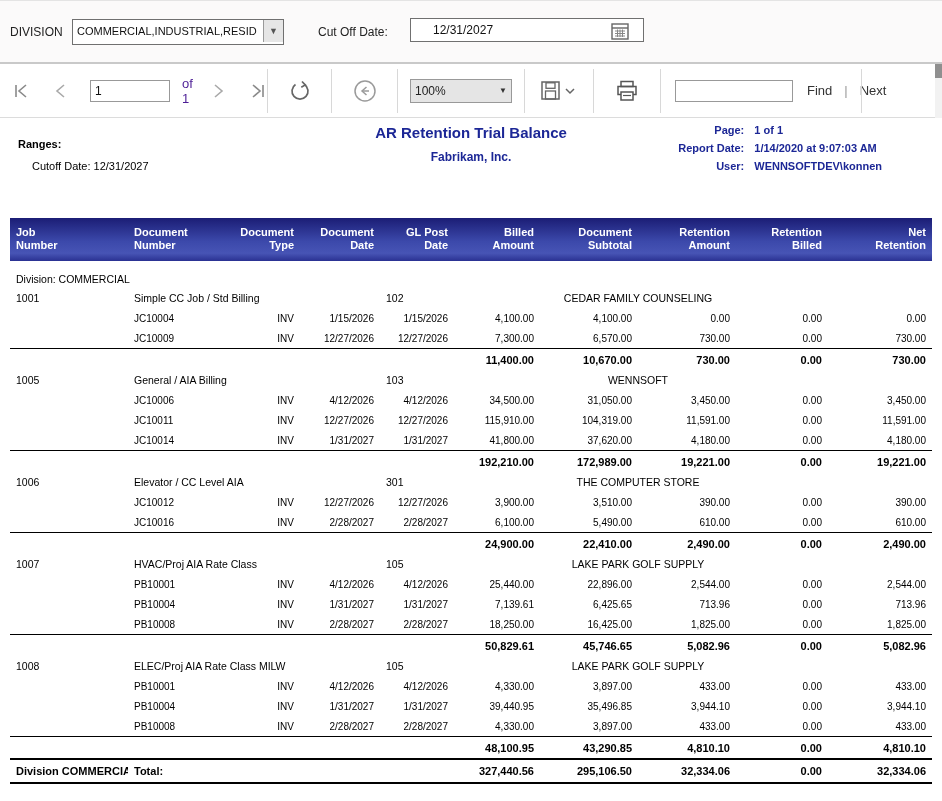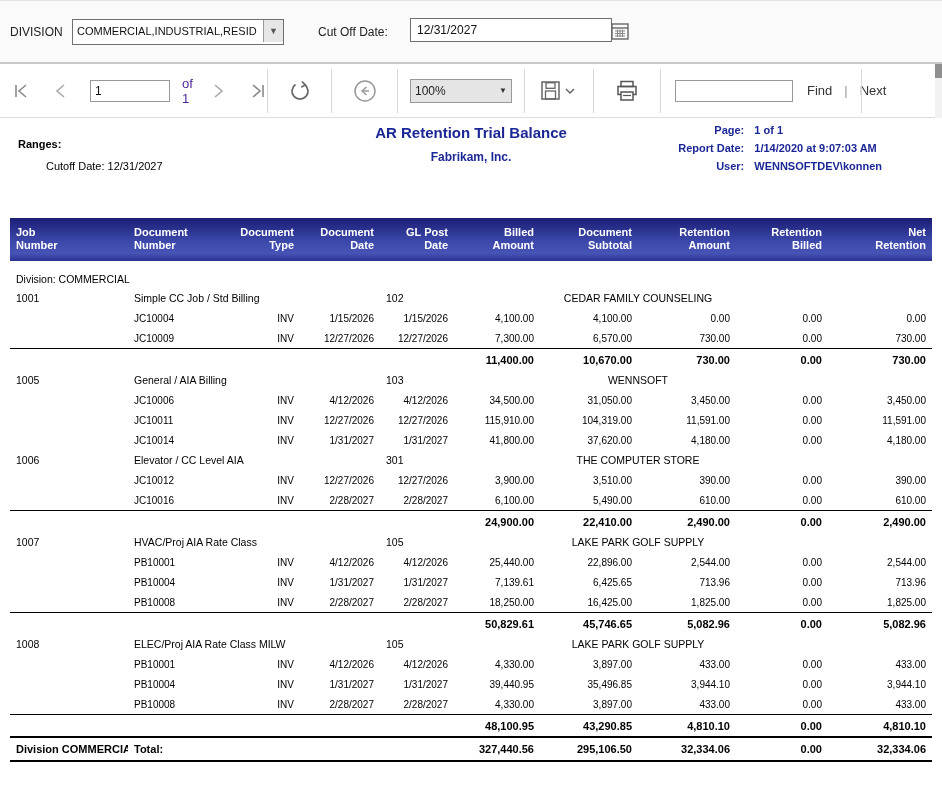--- a/index.html
+++ b/index.html
@@ -7,21 +7,21 @@
   .page{position:relative;width:942px;height:801px;overflow:hidden;background:#fff;border-top:1px solid #e4e4e4;}
 
   
   .param-bar{position:absolute;left:0;top:0;width:942px;height:61px;background:#fbfafa;border-bottom:2px solid #c9c9c9;}
   .param-bar .lbl{position:absolute;top:24px;font-size:12px;color:#222;}
   .division-label{left:10px;}
   .combo{position:absolute;left:72px;top:18px;width:210px;height:24px;background:#fff;border:1px solid #707070;display:flex;}
   .combo-text{flex:1;font-size:11px;line-height:22px;padding:0 2px 0 4px;white-space:nowrap;overflow:hidden;color:#111;}
   .combo-btn{width:19px;height:22px;background:#e6e6e6;border-left:1px solid #9a9a9a;display:flex;align-items:center;justify-content:center;font-size:9px;color:#555;}
   .cutoff-label{left:318px;}
-  .cutoff-input{position:absolute;left:410px;top:17px;width:188px;height:22px;border:1px solid #707070;font-family:"Liberation Sans",sans-serif;font-size:12px;padding:0 6px;color:#111;background:#fff;}
+  .cutoff-input{position:absolute;left:410px;top:17px;width:188px;height:22px;border:1px solid #707070;font-family:"Liberation Sans",sans-serif;font-size:12px;padding:0 22px;color:#111;background:#fff;}
   .calendar-btn{position:absolute;left:609px;top:19px;width:22px;height:22px;display:flex;align-items:center;justify-content:center;}
 
   
   .toolbar{position:absolute;left:0;top:63px;width:942px;height:53px;background:#fff;border-bottom:2px solid #dcdcdc;display:flex;align-items:center;}
   .tgroup{display:flex;align-items:center;height:40px;}
   .tsep{width:1px;height:44px;background:#d8d8d8;margin:0;}
   .ticon{display:flex;align-items:center;justify-content:center;cursor:pointer;}
   .page-input{width:70px;height:20px;border:1px solid #999;font-family:"Liberation Sans",sans-serif;font-size:12px;padding:0 4px;color:#111;}
   .of-label{font-size:13px;color:#4c1d95;margin:0 10px 0 12px;}
   .zoom-select{width:92px;height:22px;border:1px solid #999;display:flex;align-items:center;font-size:12px;color:#222;padding:0 4px;justify-content:space-between;background:#e5e5e5;cursor:pointer;}
@@ -32,21 +32,21 @@
 
   
   .vscroll{position:absolute;right:0;top:63px;width:7px;height:738px;background:#f2f2f2;}
   .vscroll .thumb{position:absolute;top:0;left:0;width:7px;height:14px;background:#8f8f8f;}
 
   
   .report{position:absolute;left:0;top:117px;width:942px;height:684px;background:#fff;}
   .navy{color:#1c2796;}
   .rheader{position:relative;height:100px;}
   .ranges-label{position:absolute;left:18px;top:20px;font-size:11px;font-weight:bold;color:#000;}
-  .ranges-value{position:absolute;left:46px;top:42px;font-size:11px;color:#000;}
+  .ranges-value{position:absolute;left:32px;top:42px;font-size:11px;color:#000;}
   .rtitle{position:absolute;left:0;width:942px;top:6px;text-align:center;font-size:15px;font-weight:bold;}
   .rcompany{position:absolute;left:0;width:942px;top:32px;text-align:center;font-size:12px;font-weight:bold;}
   .rmodule{position:absolute;left:0;width:942px;top:55px;text-align:center;font-size:12px;font-weight:bold;}
   .rinfo{position:absolute;right:60px;top:6px;font-size:11px;font-weight:bold;}
   .rinfo-row{display:flex;margin-bottom:6px;}
   .rinfo-lbl{width:92px;text-align:right;margin-right:10px;}
   .rinfo-val{white-space:nowrap;}
 
   
   table.rpt{border-collapse:collapse;table-layout:fixed;width:922px;margin:0 10px;}
@@ -322,20 +322,28 @@
             <td colspan="1">JC10014</td>
             <td class="type-cell" colspan="1">INV</td>
             <td class="ar" colspan="1">1/31/2027</td>
             <td class="ar" colspan="1">1/31/2027</td>
             <td class="ar" colspan="1">41,800.00</td>
             <td class="ar" colspan="1">37,620.00</td>
             <td class="ar" colspan="1">4,180.00</td>
             <td class="ar" colspan="1">0.00</td>
             <td class="ar" colspan="1">4,180.00</td>
           </tr>
+          <tr class="subtotal-row">
+            <td colspan="5"></td>
+            <td class="ar" colspan="1">192,210.00</td>
+            <td class="ar" colspan="1">172,989.00</td>
+            <td class="ar" colspan="1">19,221.00</td>
+            <td class="ar" colspan="1">0.00</td>
+            <td class="ar" colspan="1">19,221.00</td>
+          </tr>
           <tr class="job-row">
             <td colspan="1">1006</td>
             <td colspan="2">Elevator / CC Level AIA</td>
             <td colspan="1"></td>
             <td class="custno-cell" colspan="1">301</td>
             <td colspan="1"></td>
             <td class="cust-name" colspan="2">THE COMPUTER STORE</td>
             <td colspan="2"></td>
           </tr>
           <tr class="detail-row">

